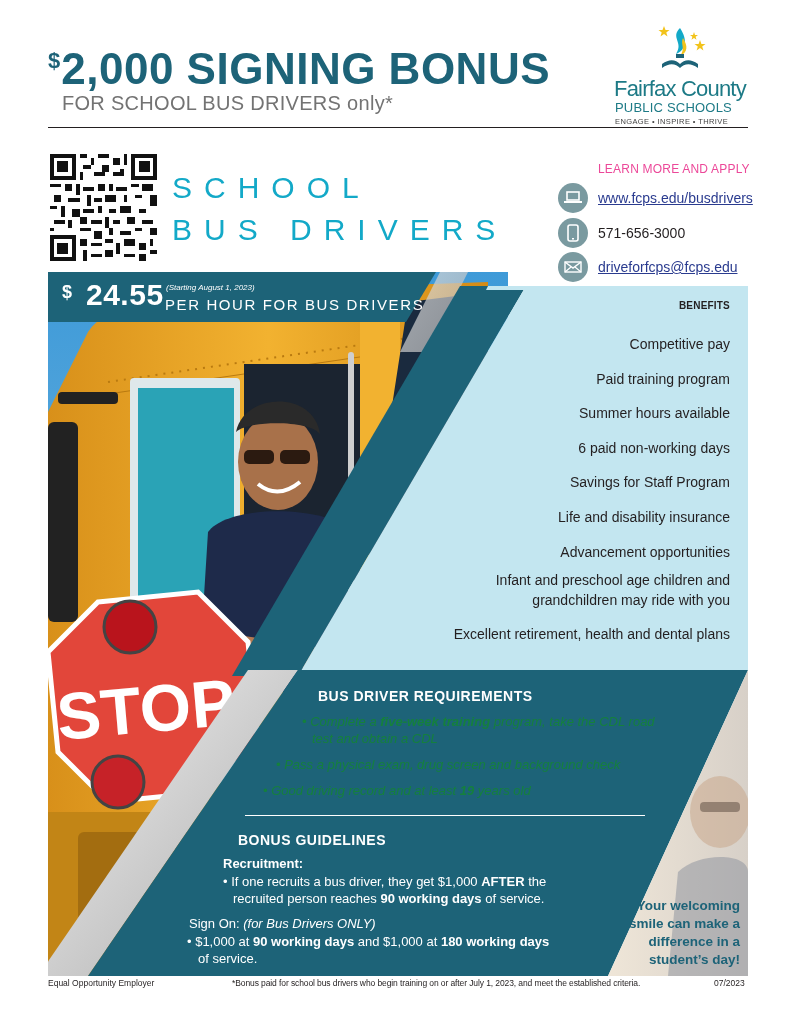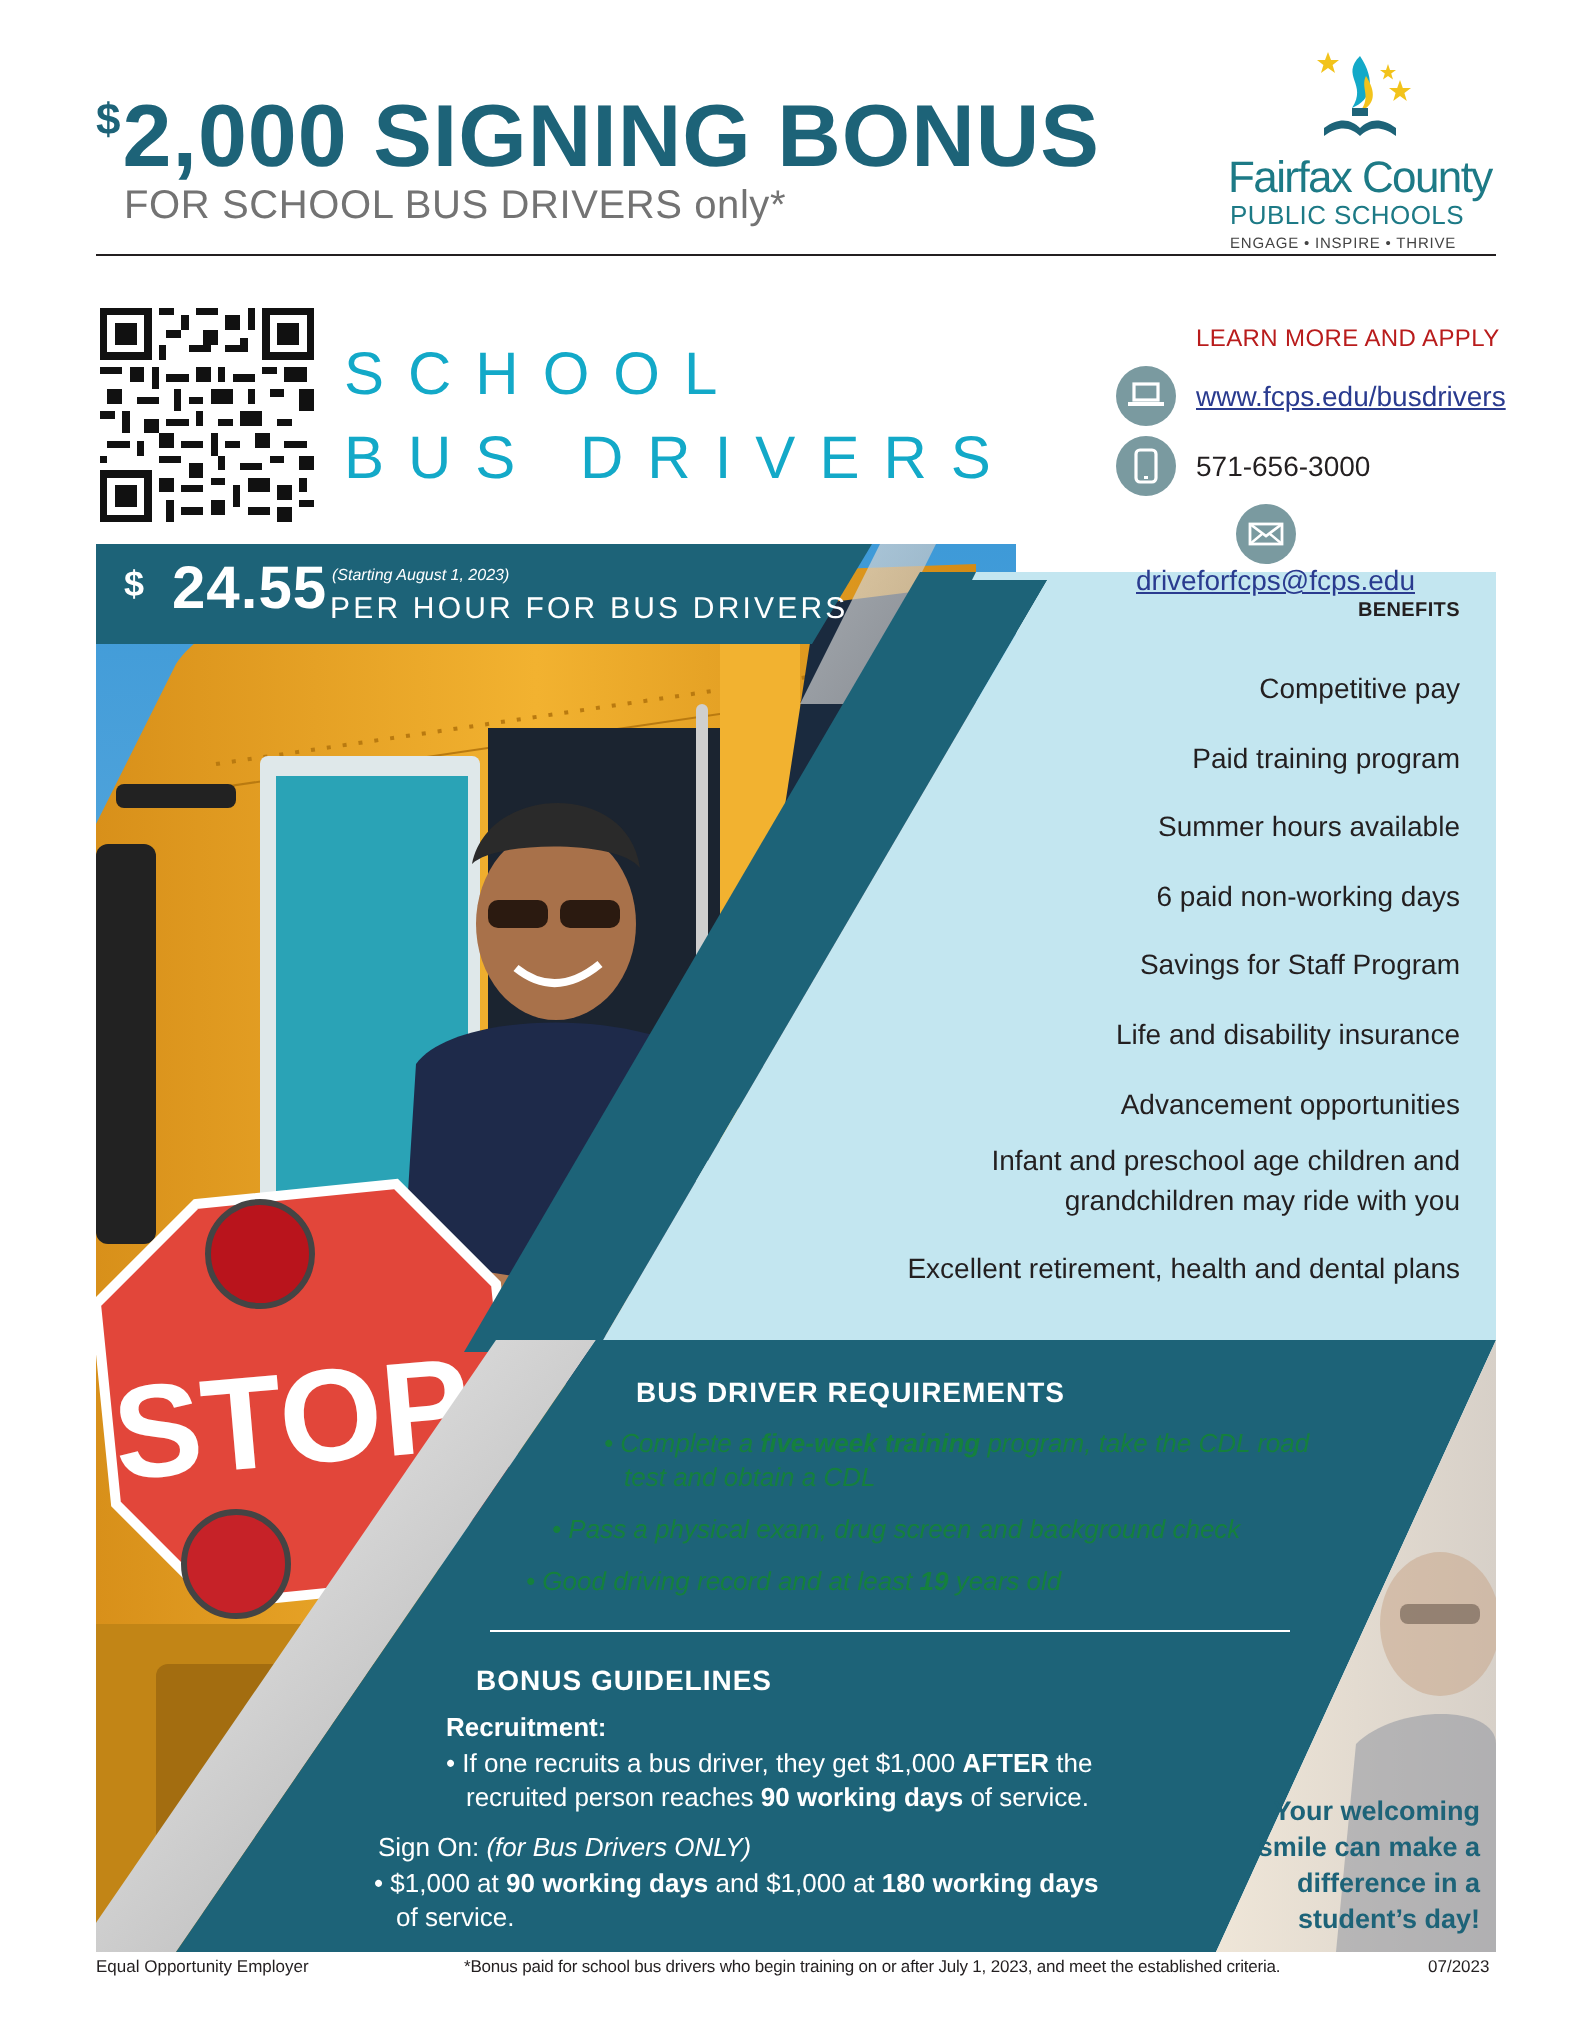--- a/index.html
+++ b/index.html
@@ -21,28 +21,28 @@
   .logo .org2 { position: absolute; left: 3px; top: 76px; font-size: 13px; color: #1d7a86; letter-spacing: 0.2px; white-space: nowrap; }
   .logo .tag { position: absolute; left: 3px; top: 93px; font-size: 7.5px; color: #444; letter-spacing: 0.4px; white-space: nowrap; }
 
   
   .qr { position: absolute; left: 50px; top: 154px; width: 107px; height: 107px; background: #fff; }
   .qr svg { width: 107px; height: 107px; display: block; }
   .title1, .title2 { position: absolute; left: 172px; color: #13a9c8; font-size: 30px; letter-spacing: 12px; font-weight: 400; white-space: nowrap; }
   .title1 { top: 171px; }
   .title2 { top: 213px; }
 
-  .learn-label { position: absolute; left: 598px; top: 162px; font-size: 12px; color: #b91c1c; letter-spacing: 0.2px; }
+  .learn-label { position: absolute; left: 598px; top: 162px; font-size: 12px; color: #ec4899; letter-spacing: 0.2px; }
   .contact { position: absolute; left: 558px; display: flex; align-items: center; }
   .contact .circ { width: 30px; height: 30px; border-radius: 50%; background: #7a9aa0; display: flex; align-items: center; justify-content: center; }
   .contact .txt { margin-left: 10px; font-size: 14px; color: #231f20; white-space: nowrap; }
   .contact .link { color: #2a3b8f; text-decoration: underline; cursor: pointer; }
   .c1 { top: 183px; }
   .c2 { top: 218px; }
-  .c3 { top: 252px; flex-direction: column; }
+  .c3 { top: 252px; }
 
   
   .visual { position: absolute; left: 48px; top: 272px; width: 700px; height: 704px; overflow: hidden; }
   .visual svg.bg { position: absolute; left: 0; top: 0; }
 
   .pay-banner { position: absolute; left: 48px; top: 272px; height: 50px; width: 388px; }
   .pay-banner .dollar { position: absolute; left: 14px; top: 10px; color: #fff; font-size: 18px; font-weight: 700; }
   .pay-banner .rate { position: absolute; left: 38px; top: 6px; color: #fff; font-size: 30px; font-weight: 700; letter-spacing: 0.5px; }
   .pay-banner .starting { position: absolute; left: 118px; top: 11px; color: #fff; font-size: 8px; font-style: italic; white-space: nowrap; }
   .pay-banner .per { position: absolute; left: 117px; top: 24px; color: #fff; font-size: 15px; letter-spacing: 1.6px; white-space: nowrap; }

